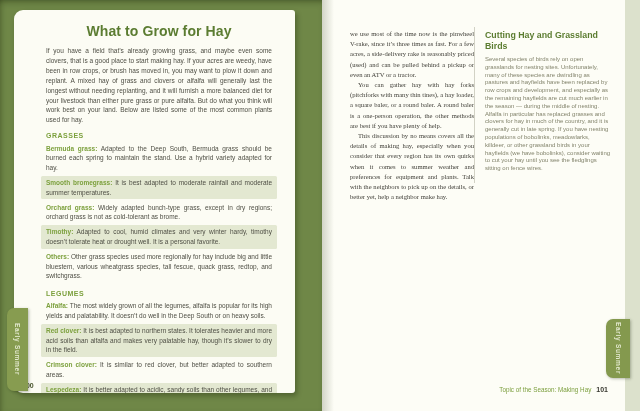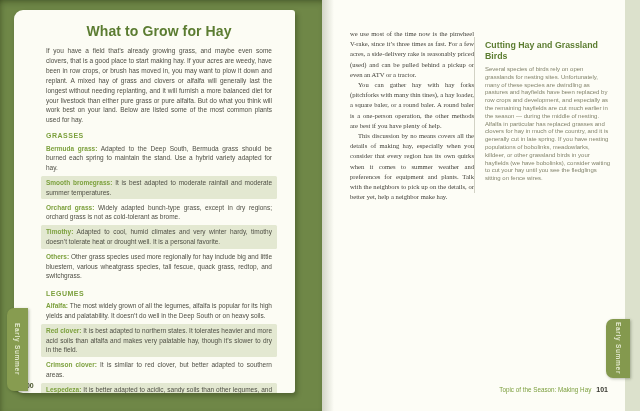--- a/index.html
+++ b/index.html
@@ -61,21 +61,21 @@
   }
   
   .body-col{
     position:absolute;left:350px;top:29px;width:124px;
     font-family:"Liberation Serif",serif;font-size:6.6px;line-height:10.2px;
     color:#403f38;text-align:justify;
   }
   .body-col p{margin:0;}
   .body-col p.ind{text-indent:8px;}
   .sidebar{
-    position:absolute;left:474px;top:37px;width:137px;box-sizing:border-box;
+    position:absolute;left:474px;top:27px;width:137px;box-sizing:border-box;
     border-left:1px solid #d2d2c5;padding:3px 0 10px 10px;
   }
   .sidebar-title{
     margin:0 0 5px 0;font-size:8.8px;line-height:10.5px;font-weight:bold;color:#5c7d31;
   }
   .sidebar-text{
     margin:0;font-size:6px;line-height:7.8px;color:#83846c;
   }
   .footer-right{
     position:absolute;right:32px;top:386px;display:flex;align-items:baseline;gap:5px;

